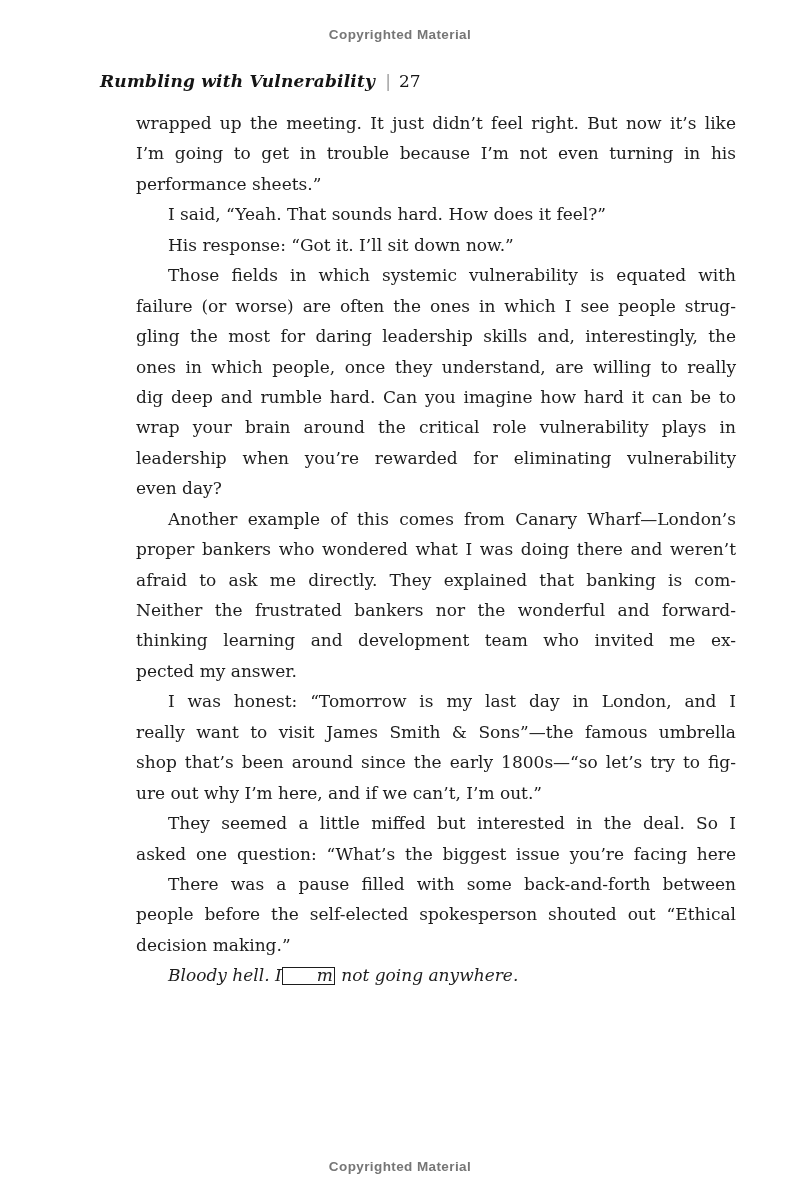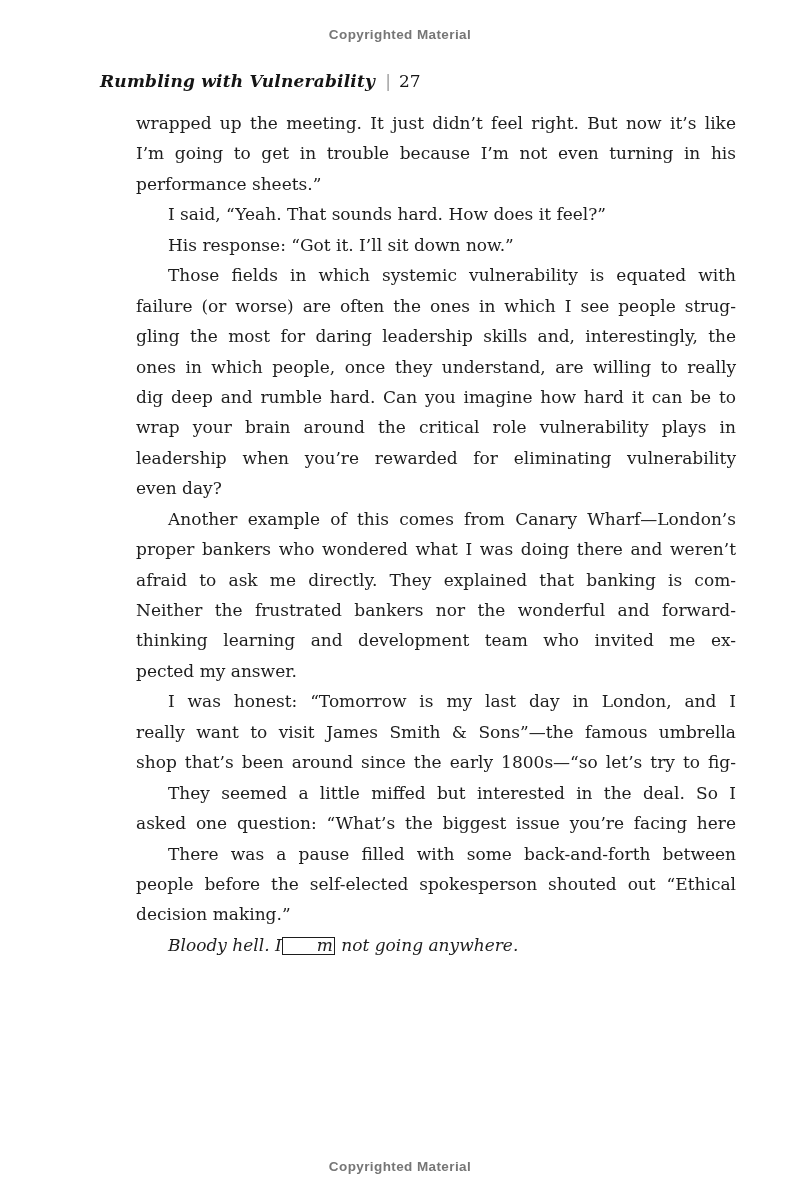--- a/index.html
+++ b/index.html
@@ -94,20 +94,21 @@
       <div class="line">proper bankers who wondered what I was doing there and weren’t</div>
       <div class="line">afraid to ask me directly. They explained that banking is com-</div>
       <div class="line">Neither the frustrated bankers nor the wonderful and forward-</div>
       <div class="line">thinking learning and development team who invited me ex-</div>
       <div class="line lastline">pected my answer.</div>
     </div>
     <div class="para indent">
       <div class="line firstline">I was honest: “Tomorrow is my last day in London, and I</div>
       <div class="line">really want to visit James Smith &amp; Sons”—the famous umbrella</div>
       <div class="line">shop that’s been around since the early 1800s—“so let’s try to fig-</div>
+      <div class="line lastline">ure out why I’m here, and if we can’t, I’m out.”</div>
     </div>
     <div class="para indent">
       <div class="line firstline">They seemed a little miffed but interested in the deal. So I</div>
       <div class="line">asked one question: “What’s the biggest issue you’re facing here</div>
     </div>
     <div class="para indent">
       <div class="line firstline">There was a pause filled with some back-and-forth between</div>
       <div class="line">people before the self-elected spokesperson shouted out “Ethical</div>
       <div class="line lastline">decision making.”</div>
     </div>

